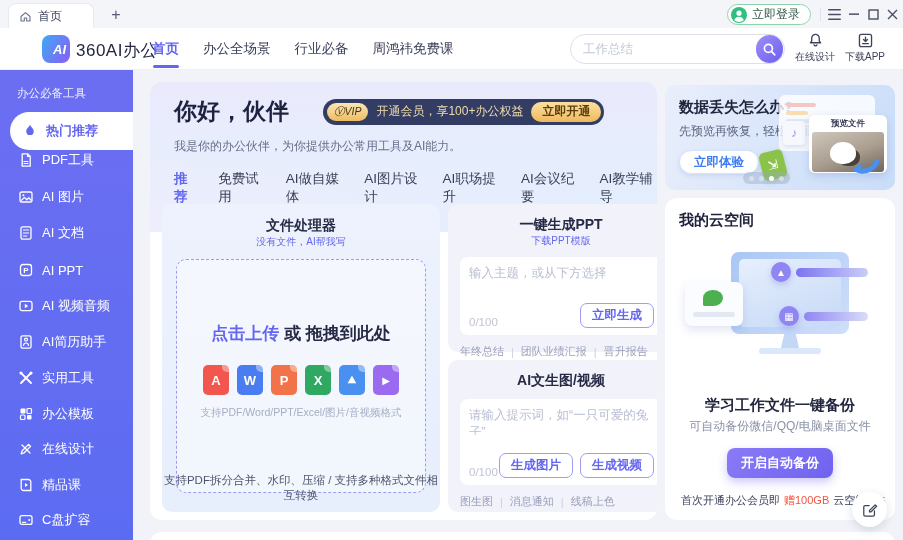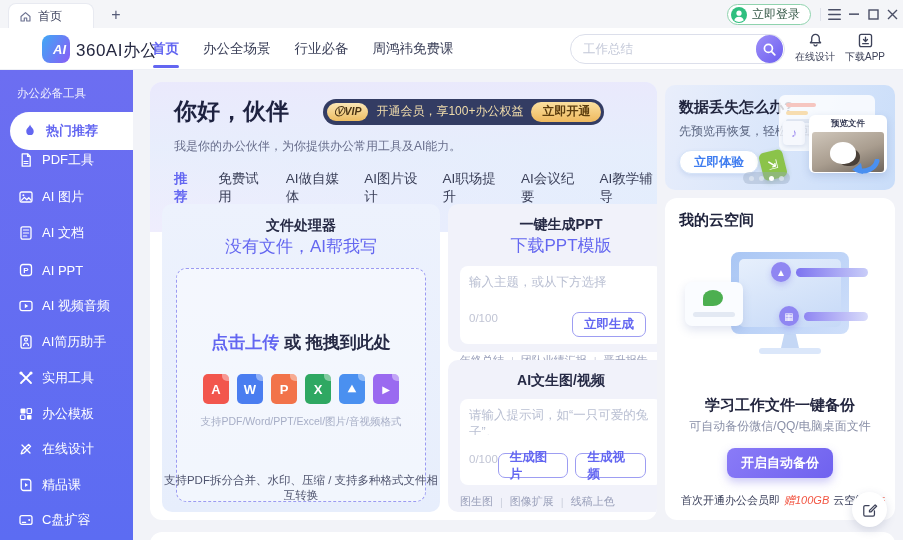--- a/index.html
+++ b/index.html
@@ -59,36 +59,36 @@
   .main-panel { position:absolute; left:150px; top:82px; width:507px; height:438px; background:#fff;
                 border-radius:12px; overflow:hidden; }
   .hero-bg { position:absolute; left:0; top:0; width:100%; height:150px;
              background:linear-gradient(180deg, rgba(234,233,252,.95) 0%, rgba(230,238,252,.8) 45%, rgba(255,255,255,0) 100%),
                         linear-gradient(90deg,#efedfd,#e3edfd); }
   .hero-row { position:absolute; left:24px; top:14px; display:flex; align-items:center; gap:34px; }
   .greeting { font-size:23px; font-weight:900; color:#1e2240; }
   .vip-pill { height:26px; background:#333c63; border-radius:13px; display:flex; align-items:center;
               gap:8px; padding:0 3px 0 4px; }
   .vip-badge { height:18px; background:linear-gradient(180deg,#fbe7b6,#edbd62); border-radius:9px;
-               padding:0 7px; font-size:10.5px; font-weight:bold; font-style:italic; color:#4a3414;
+               padding:0 7px; font-size:10.5px; font-weight:normal; font-style:italic; color:#4a3414;
                display:flex; align-items:center; }
   .vip-text { font-size:12px; color:#f0dcab; }
   .vip-btn { height:20px; background:linear-gradient(180deg,#fbe0a0,#efb95e); border-radius:10px;
              padding:0 11px; font-size:12px; font-weight:bold; color:#5c3d0e; display:flex; align-items:center; }
   .hero-sub { position:absolute; left:24px; top:56px; font-size:12px; color:#686e8c; }
   .tabs { position:absolute; left:24px; top:88px; display:flex; gap:21px; }
   .tab-item { font-size:13.5px; color:#3a3f58; }
   .tab-item.active { color:#6366f1; font-weight:bold; }
 
   .card { position:absolute; border-radius:10px; }
   .file-card { left:12px; top:122px; width:278px; height:308px; padding:13px 14px;
                background:linear-gradient(180deg,#edf2fd,#e7eefc); }
   .card-head { display:flex; justify-content:space-between; align-items:center;flex-direction:column; }
   .card-title { font-size:14px; font-weight:bold; color:#262a45; }
-  .card-link { font-size:17px; color:#6467f0; }
+  .card-link { font-size:10px; color:#6467f0; }
   .upload-zone { margin-top:10px; height:234px; border:1.5px dashed #9b9bf2; border-radius:10px;
                  background:rgba(255,255,255,.45); display:flex; flex-direction:column; align-items:center;
                  padding-top:62px; }
   .upload-line { font-size:17px; font-weight:900; color:#262a45; }
   .upload-line .accent { color:#6366f1; margin-right:5px; }
   .tiles { display:flex; gap:8px; margin-top:20px; }
   .tile { width:26px; height:30px; border-radius:5px; position:relative; display:flex; align-items:center;
           justify-content:center; color:#fff; font-size:13px; font-weight:bold; }
   .tile::after { content:""; position:absolute; top:0; right:0; width:7px; height:7px;
                  background:rgba(255,255,255,.4); border-radius:0 5px 0 5px; }
@@ -97,21 +97,21 @@
 
   .mini-card { left:298px; width:226px; background:#f1f2fa; padding:12px; }
   .ppt-card { top:122px; height:148px; }
   .img-card { top:278px; height:152px; }
   .inputbox { margin-top:9px; background:#fff; border-radius:8px; padding:8px 9px; position:relative; }
   .ppt-card .inputbox { height:78px; }
   .img-card .inputbox { height:86px; }
   .inputbox textarea { width:100%; border:none; outline:none; resize:none; font-family:inherit;
                        font-size:12.5px; color:#3a3f58; background:transparent; }
   .inputbox textarea::placeholder { color:#b9bfd2; }
-  .box-foot { position:absolute; left:9px; right:16px; bottom:7px; display:flex; align-items:flex-start; }
+  .box-foot { position:absolute; left:9px; right:8px; bottom:7px; display:flex; align-items:flex-end; }
   .counter { font-size:11.5px; color:#c0c4d4; flex:1; }
   .ghost-btn { height:25px; border:1px solid #9d9df2; border-radius:7px; background:#fff; color:#6366f1;
                font-size:12.5px; font-weight:600; padding:0 11px; display:flex; align-items:center; }
   .btn-row { display:flex; gap:7px; }
   .suggests { margin-top:9px; display:flex; align-items:center; font-size:11px; color:#9aa0ba; }
   .suggests .sep { margin:0 7px; color:#cdd1de; }
 
   
   .data-card { left:665px; top:85px; width:230px; height:105px; padding:13px 14px;
                background:linear-gradient(110deg,#e9eefb 0%,#d2e2fa 70%,#c9ddf9 100%); overflow:hidden; }
@@ -163,21 +163,21 @@
   .pill-ic { width:20px; height:20px; border-radius:50%; background:#8f86f2; display:flex; align-items:center;
              justify-content:center; color:#fff; font-size:10px; box-shadow:0 3px 6px rgba(110,100,230,.3); }
   .pill-bar { height:9px; border-radius:5px; background:linear-gradient(90deg,#7d74f0,#c9cdf8); }
   .cloud-headline { margin-top:4px; text-align:center; font-size:15px; font-weight:900; color:#23263f; }
   .cloud-sub { margin-top:3px; text-align:center; font-size:12px; color:#8a90a8; }
   .backup-btn { margin:13px auto 0; width:106px; height:30px; border-radius:8px;
                 background:linear-gradient(135deg,#8a7bf7,#6f62ef); color:#fff; font-size:13px; font-weight:600;
                 display:flex; align-items:center; justify-content:center; box-shadow:0 4px 10px rgba(110,100,230,.35); }
   .cloud-note { position:absolute; left:12px; right:10px; bottom:12px; display:flex; align-items:center; gap:4px;
                 font-size:11px; color:#3c415c; white-space:nowrap; overflow:hidden; }
-  .note-red { color:#f25542;font-style:italic; }
+  .note-red { color:#f25542; }
   .note-link { color:#f25542; }
 
   .bottom-panel { position:absolute; left:150px; top:532px; width:745px; height:16px; background:#fff;
                   border-radius:12px 12px 0 0; }
   .fab { position:absolute; left:852px; top:492px; width:35px; height:35px; border-radius:50%; background:#fff;
          box-shadow:0 3px 10px rgba(60,70,120,.18); display:flex; align-items:center; justify-content:center; }
 </style>
 </head>
 <body>
 
@@ -448,21 +448,21 @@
           <span class="counter">0/100</span>
           <div class="btn-row">
             <span class="ghost-btn">生成图片</span>
             <span class="ghost-btn">生成视频</span>
           </div>
         </div>
       </div>
       <div class="suggests">
         <span>图生图</span>
         <span class="sep">|</span>
-        <span>图像扩展</span>
+        <span>消息通知</span>
         <span class="sep">|</span>
         <span>线稿上色</span>
       </div>
     </div>
   </div>
 
   <div class="card data-card">
     <div class="illus">
       <div class="back-card">
         <div class="back-line" style="top:8px;width:30px;background:#f6c6c0"></div>

